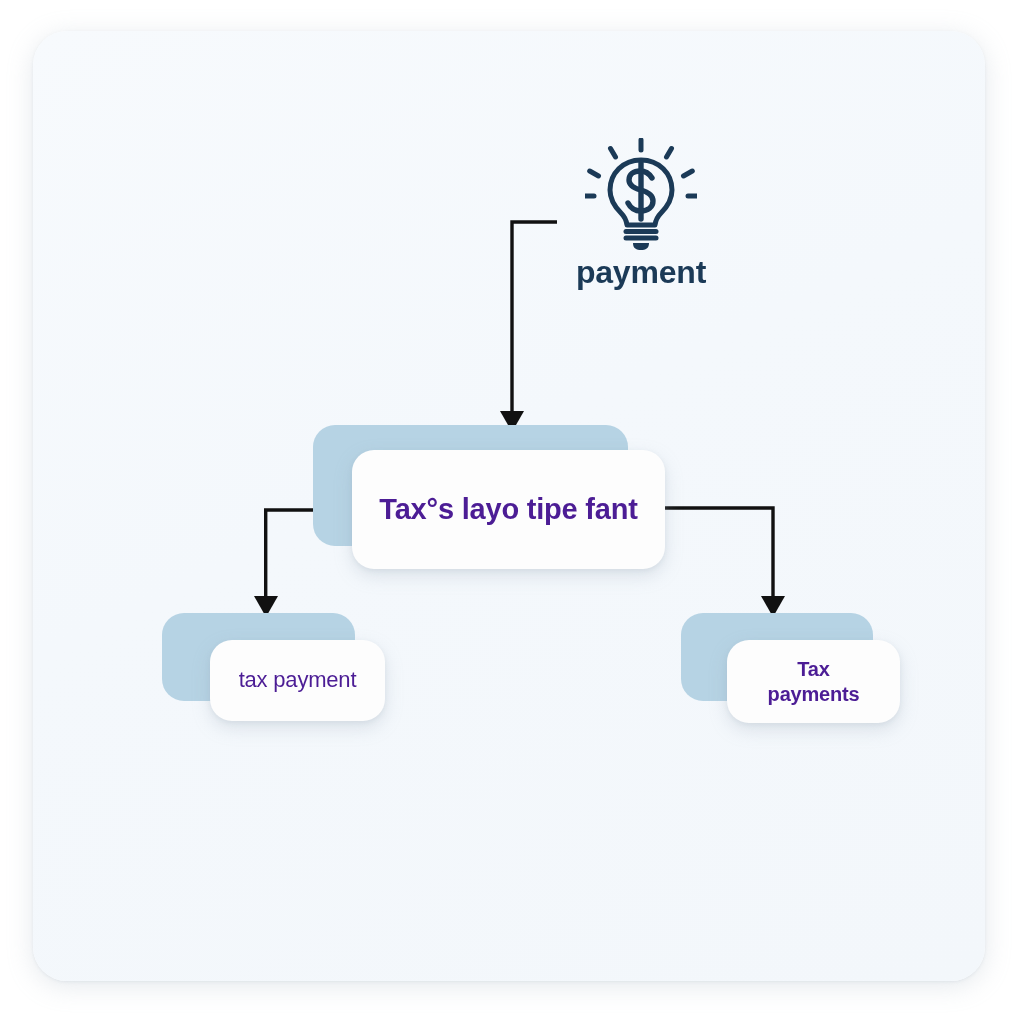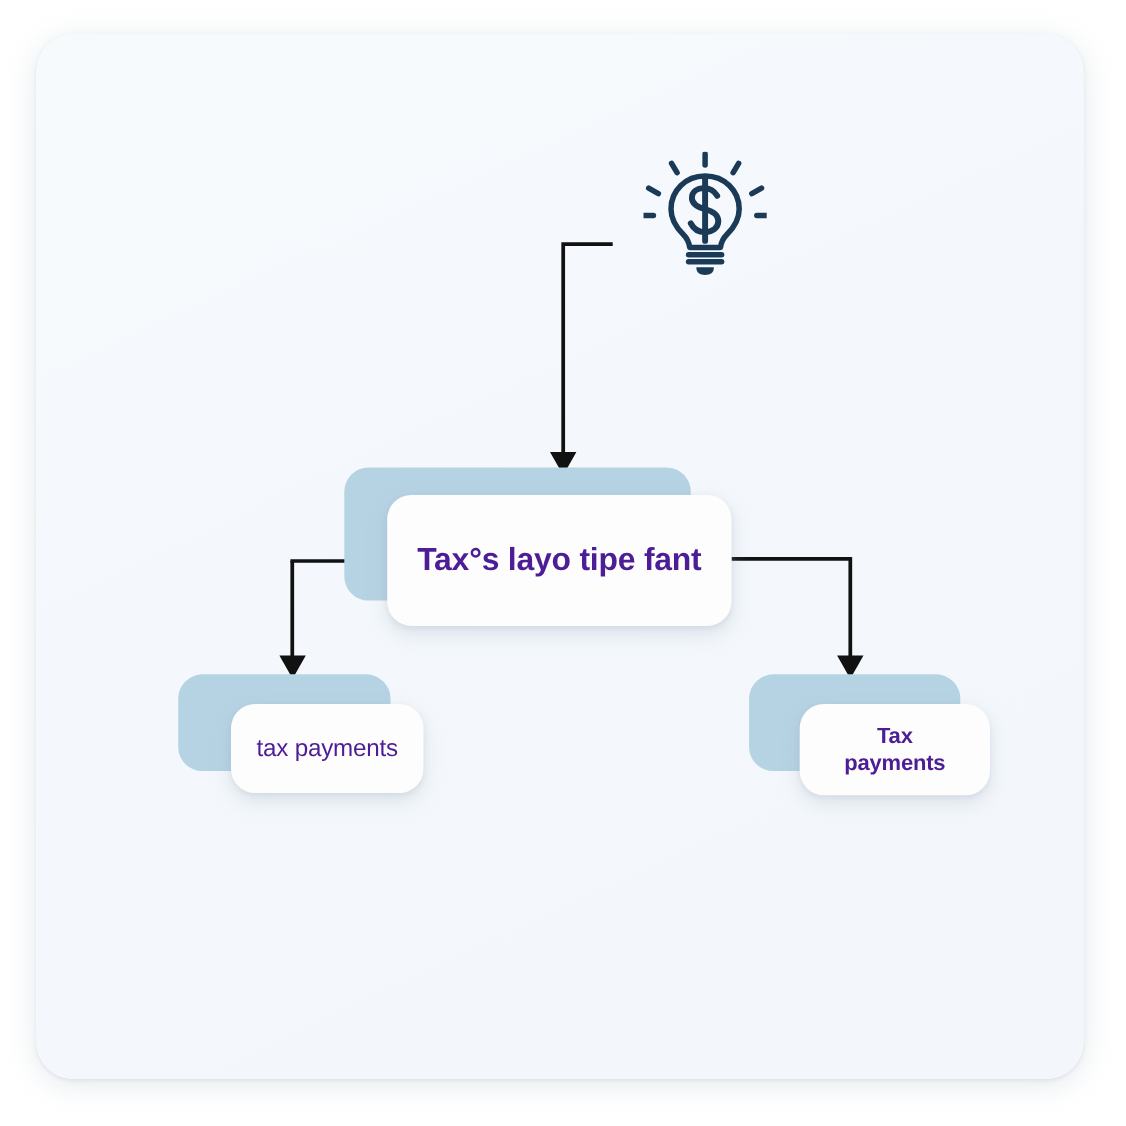--- a/index.html
+++ b/index.html
@@ -217,33 +217,34 @@
                      C 64 35 60 33 55 33
                      C 48.5 33 44 36.5 44 42
                      C 44 47.5 48.5 50 55.5 52
                      C 63 54 68 57 68 63
                      C 68 69 63 73 56 73
                      C 50 73 45.5 70 43 65"></path>
             <path d="M 56 25 L 56 81"></path>
           </g>
         </svg>
       </span>
+      <span class="concept-label">payment</span>
     </div>
 
     <div class="node" id="node-center">
       <div class="back-card"></div>
       <div class="front-card">
         <span class="node-label">Tax°s layo tipe fant</span>
       </div>
     </div>
 
     <div class="node" id="node-left">
       <div class="back-card"></div>
       <div class="front-card">
-        <span class="node-label">tax payments</span>
+        <span class="node-label">tax payment</span>
       </div>
     </div>
 
     <div class="node" id="node-right">
       <div class="back-card"></div>
       <div class="front-card">
         <span class="node-label">
           <span>Tax</span><br>
           <span>payments</span>
         </span>

